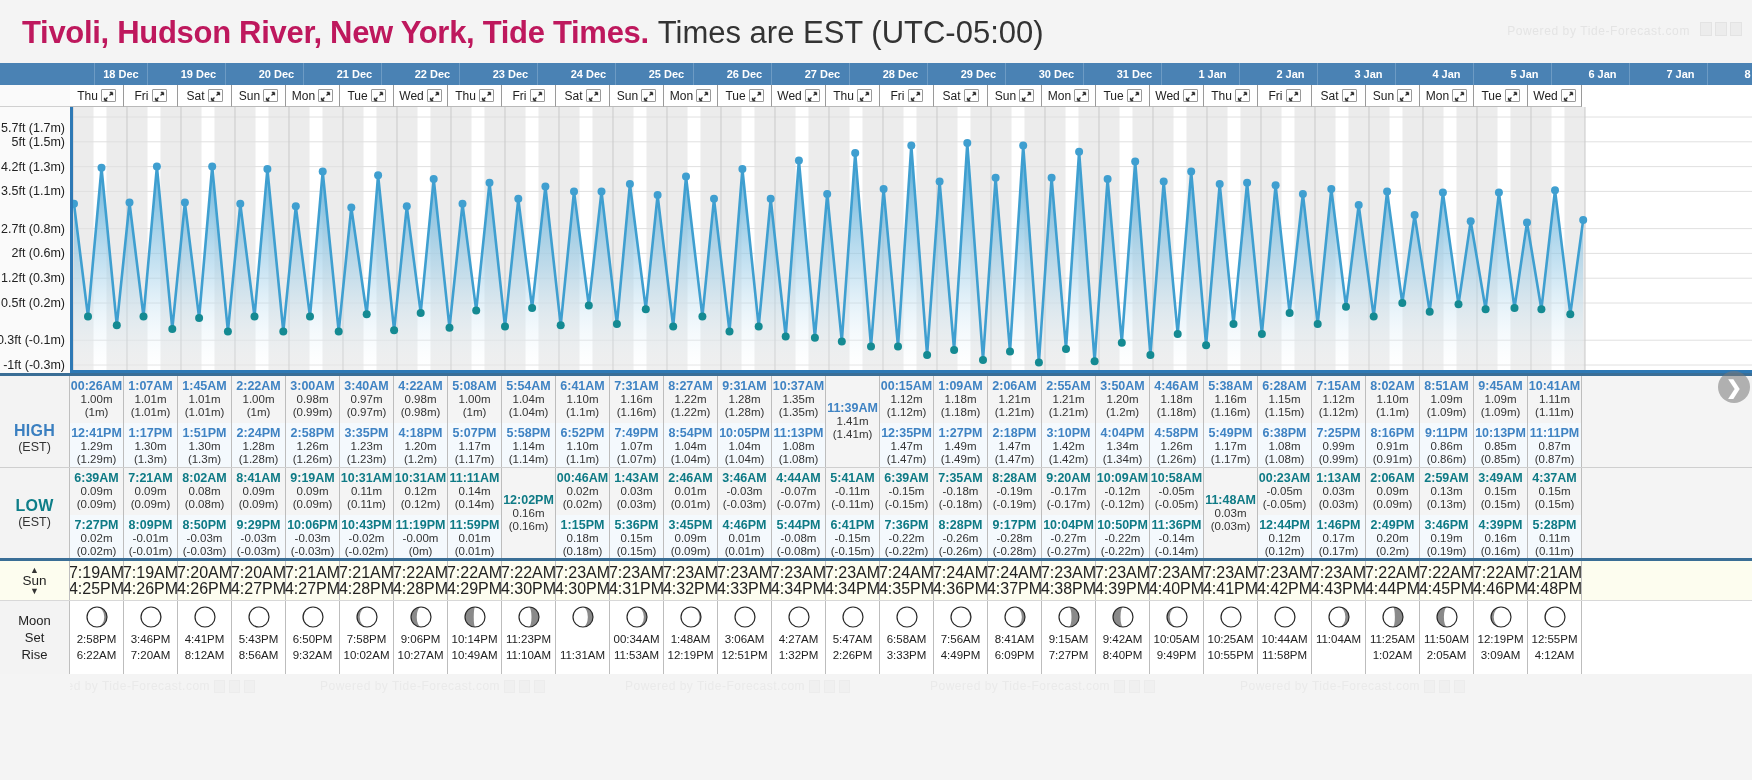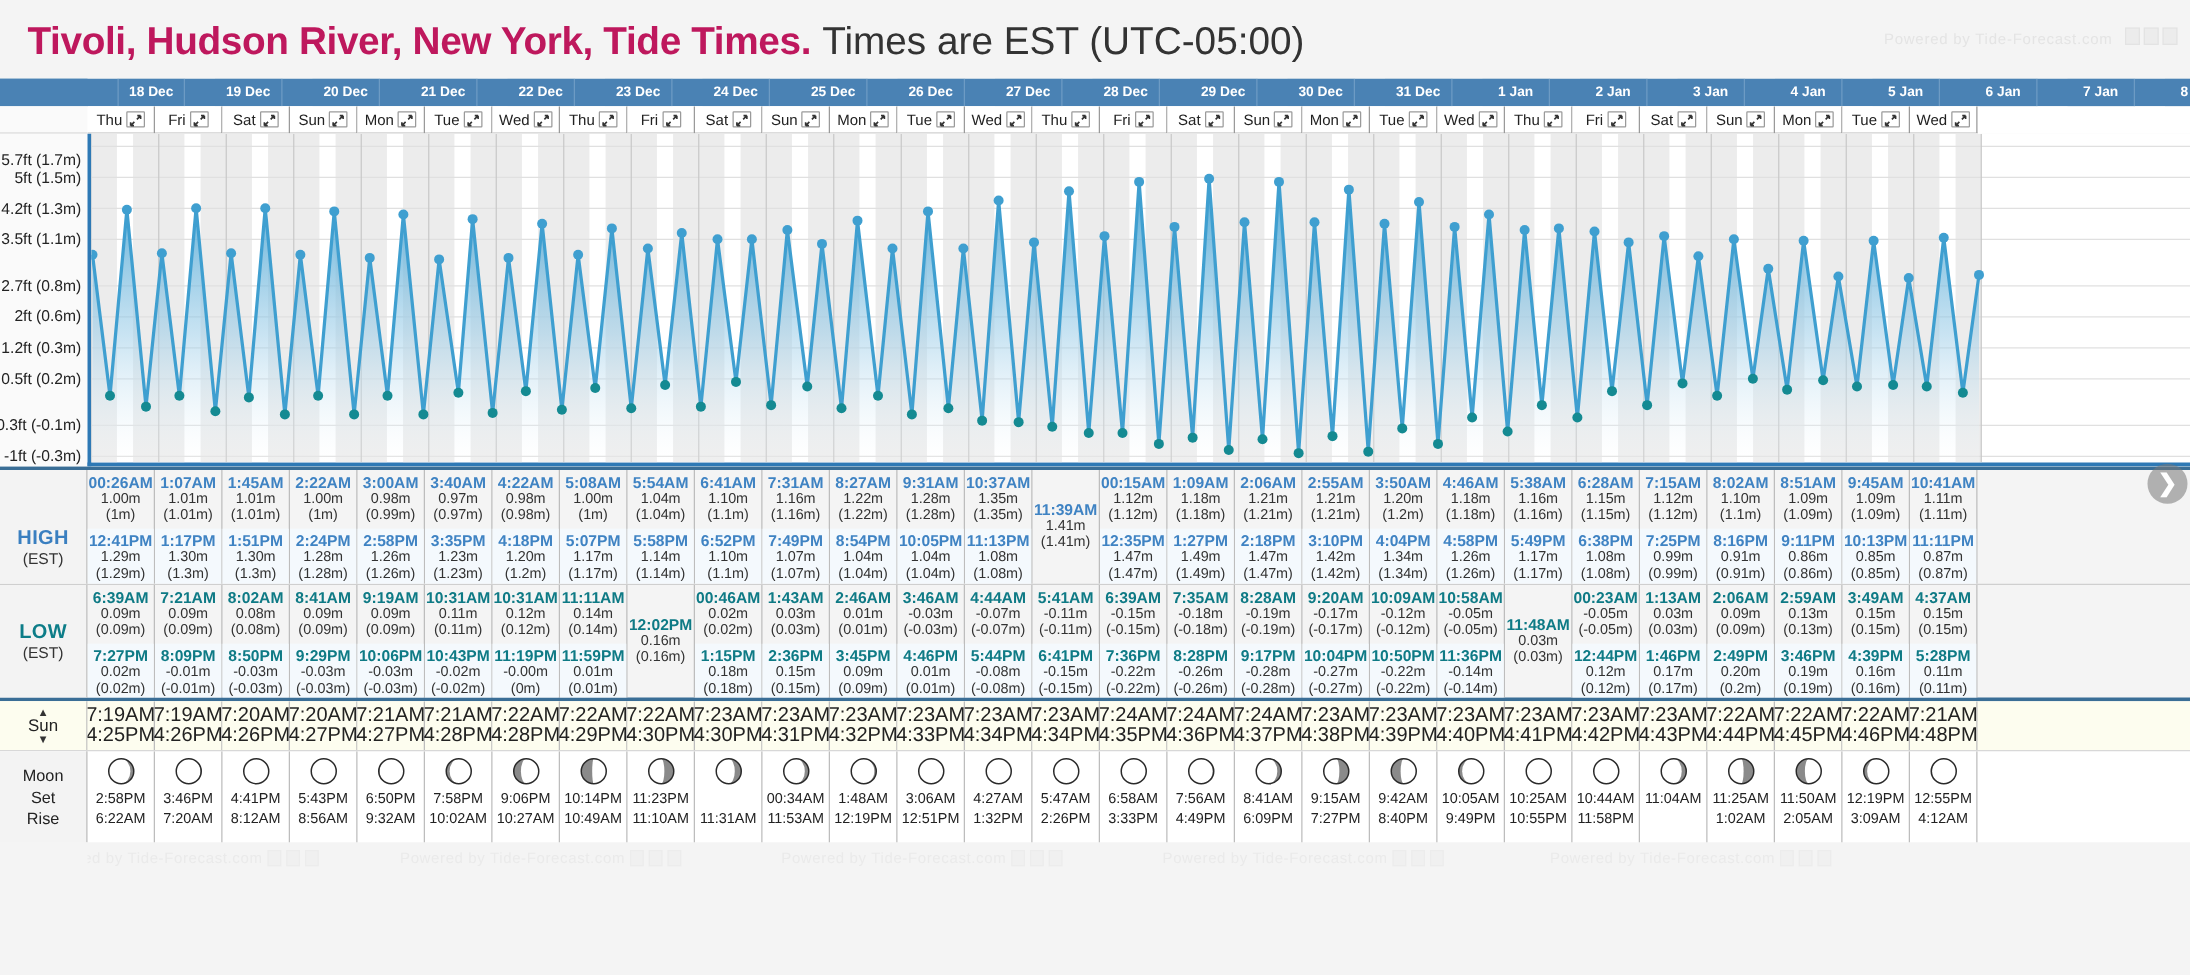--- a/index.html
+++ b/index.html
@@ -1109,21 +1109,21 @@
             <div class="mv">(0.18m)</div>
           </div>
         </div>
         <div class="col tcell">
           <div class="sub">
             <div class="tm">1:43AM</div>
             <div class="mv">0.03m</div>
             <div class="mv">(0.03m)</div>
           </div>
           <div class="sub alt">
-            <div class="tm">2:36PM</div>
+            <div class="tm">5:36PM</div>
             <div class="mv">0.15m</div>
             <div class="mv">(0.15m)</div>
           </div>
         </div>
         <div class="col tcell">
           <div class="sub">
             <div class="tm">2:46AM</div>
             <div class="mv">0.01m</div>
             <div class="mv">(0.01m)</div>
           </div>

